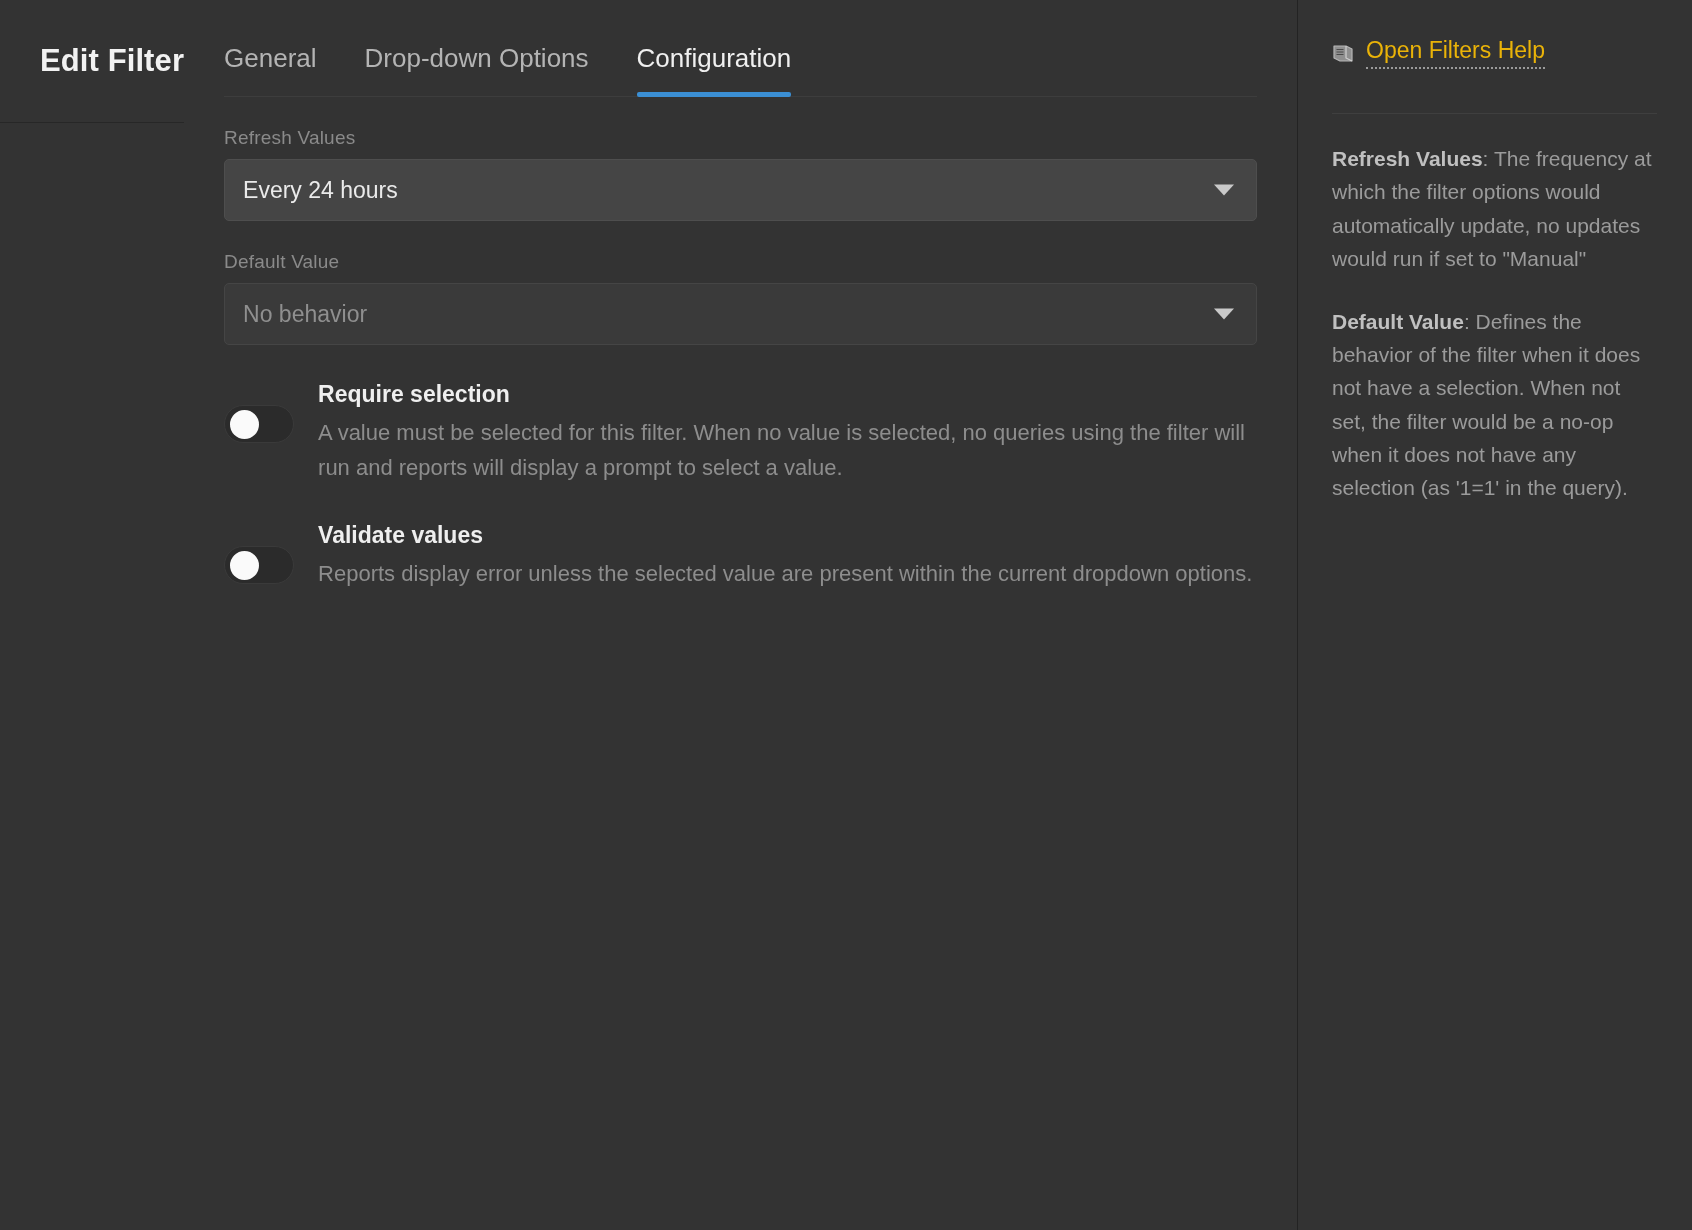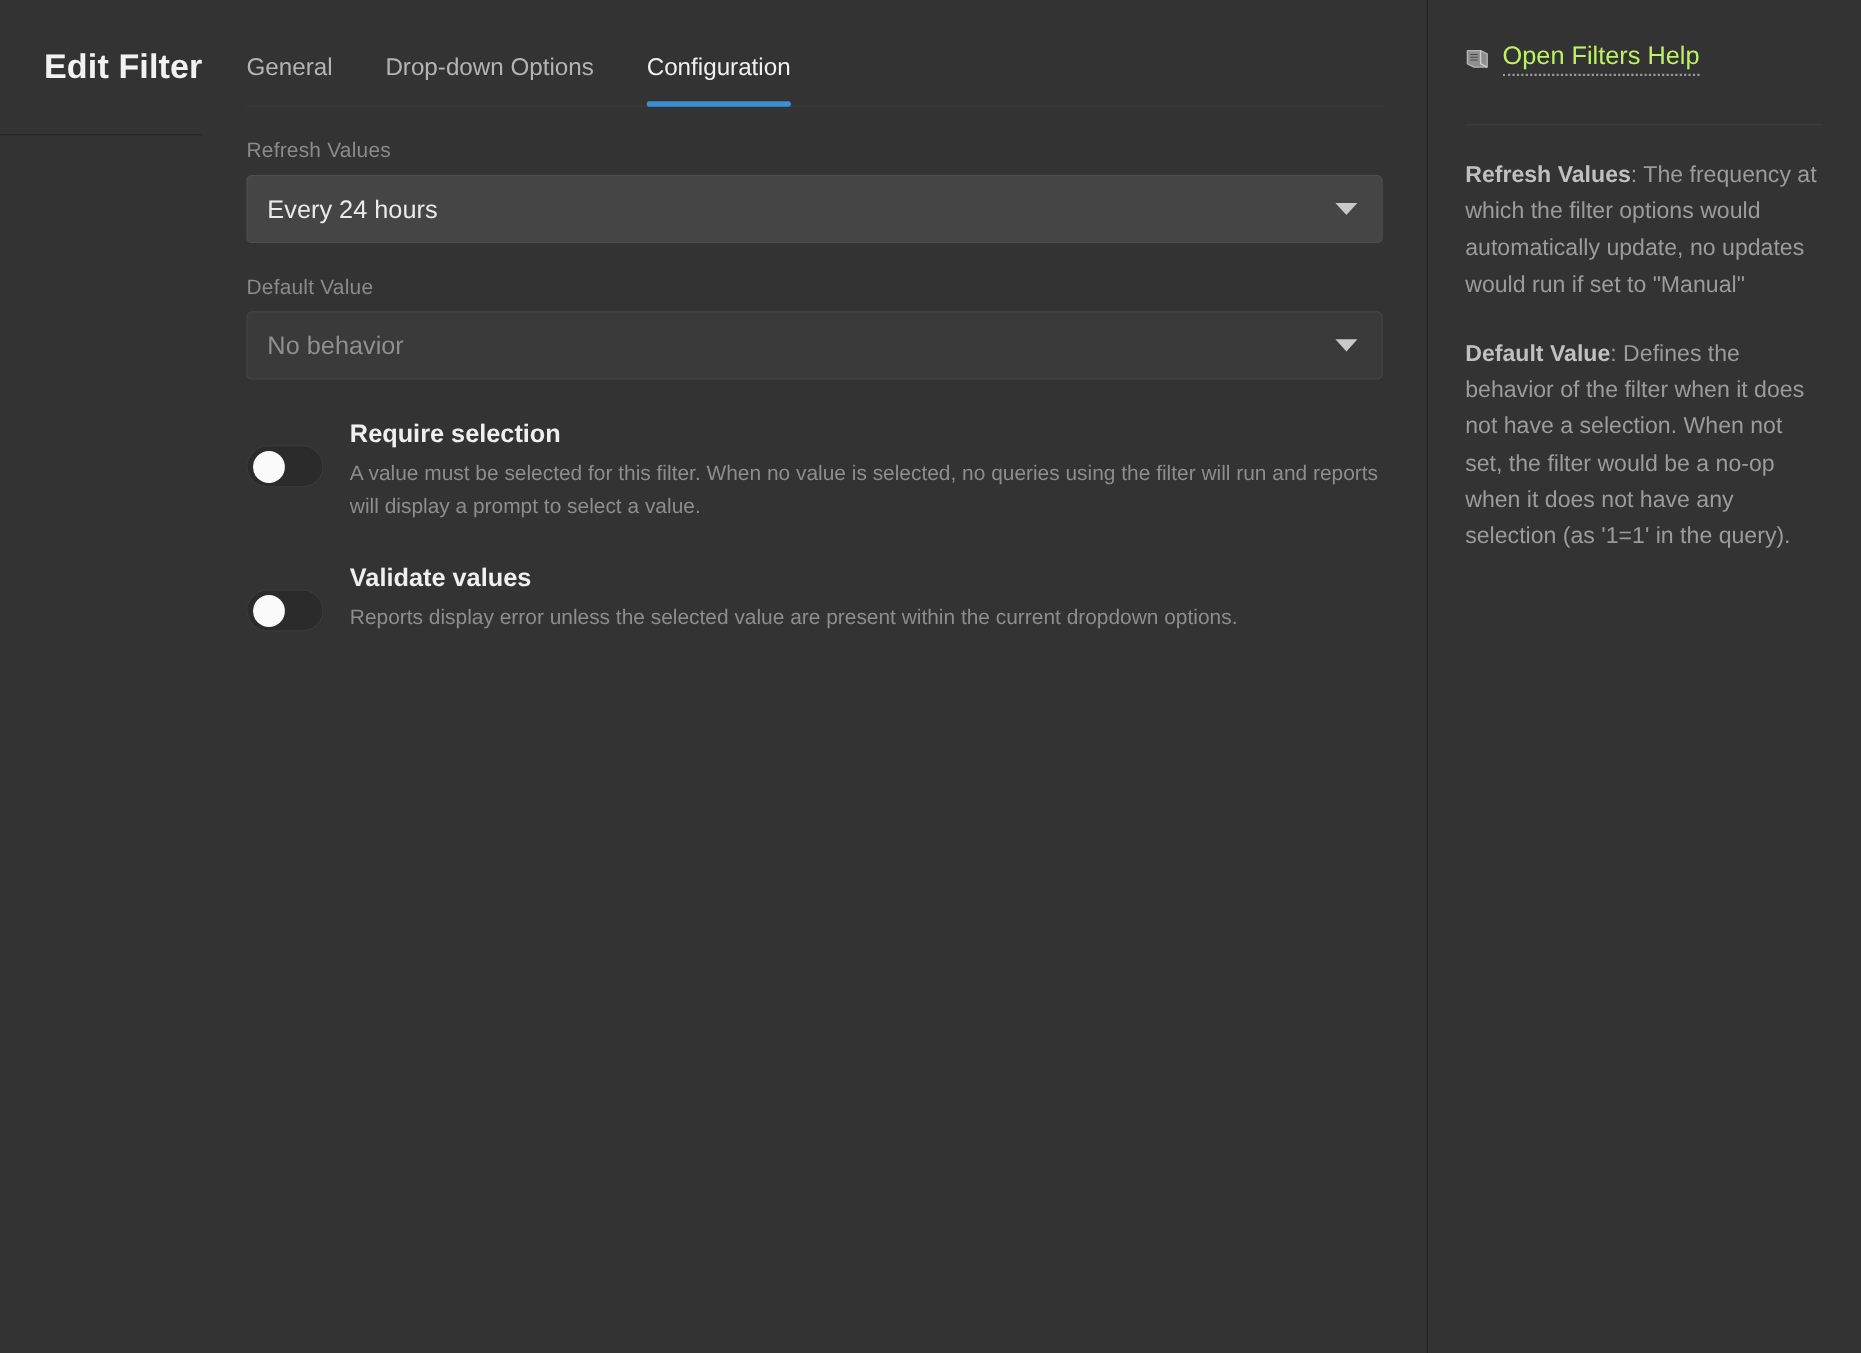--- a/index.html
+++ b/index.html
@@ -51,21 +51,21 @@
 
   
   .tabs {
     display: flex;
     align-items: flex-end;
     border-bottom: 1px solid #3d3d3d;
     height: 97px;
     flex: none;
   }
   .tab {
-    font-size: 22px;
+    font-size: 26px;
     color: #b4b4b4;
     padding: 0 0 22px 0;
     margin-right: 48px;
     position: relative;
     cursor: pointer;
     white-space: nowrap;
   }
   .tab:last-child { margin-right: 0; }
   .tab.active { color: #f0f0f0; }
   .tab.active::after {
@@ -146,21 +146,21 @@
   }
 
   .toggle-texts { flex: 1 1 auto; max-width: 1030px; }
   .toggle-title {
     font-size: 23px;
     font-weight: bold;
     color: #efefef;
     margin-bottom: 8px;
   }
   .toggle-desc {
-    font-size: 19px;
+    font-size: 22px;
     color: #8d8d8d;
     line-height: 1.58;
   }
 
   
   .modal-footer {
     flex: none;
     margin: 0 40px;
     border-top: 1px solid #3d3d3d;
     height: 148px;
@@ -203,21 +203,21 @@
     padding-bottom: 8px;
   }
   .book-icon {
     width: 22px; height: 20px;
     margin-right: 12px;
     flex: none;
     display: block;
   }
   .help-link {
     font-size: 23px;
-    color: #bef264;
+    color: #eab308;
     border-bottom: 2px dotted #9a9a9a;
     padding-bottom: 4px;
     cursor: pointer;
     line-height: 1.1;
   }
   .help-divider {
     border-top: 1px solid #3f3f3f;
     margin: 36px 0 28px 0;
   }
   .help-para {

